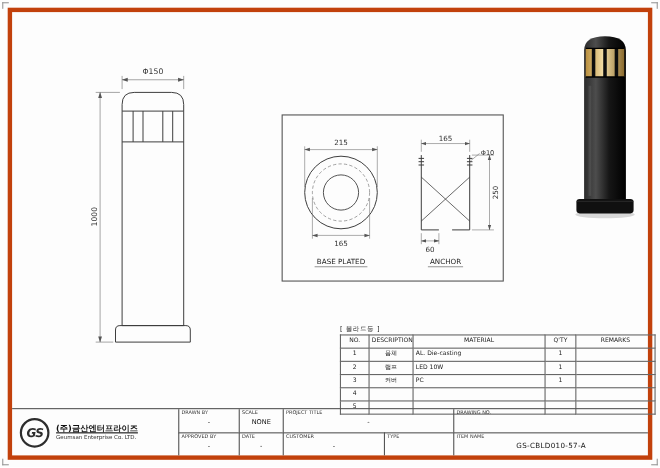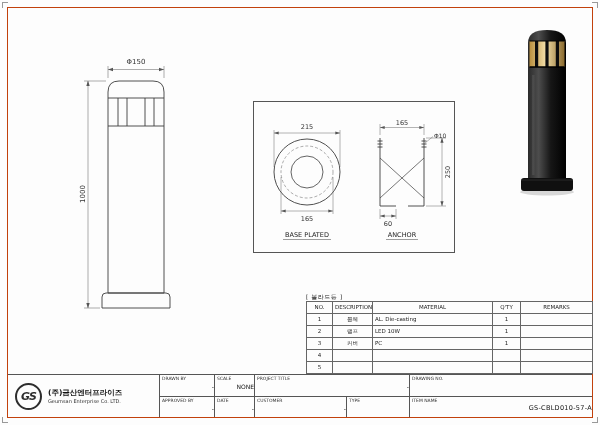--- a/index.html
+++ b/index.html
@@ -6,21 +6,21 @@
   html,body { background:#ffffff; }
   .sheet {
     width:600px; height:425px; position:relative; background:#fdfdfd;
     font-family:"DejaVu Sans","Liberation Sans",sans-serif; color:#222; overflow:hidden;
   }
   .corner { position:absolute; width:6px; height:6px; border:0 solid #999; }
   .corner.tl { left:2px; top:2px; border-left-width:1px; border-top-width:1px; }
   .corner.tr { right:2px; top:2px; border-right-width:1px; border-top-width:1px; }
   .corner.bl { left:2px; bottom:2px; border-left-width:1px; border-bottom-width:1px; }
   .corner.br { right:2px; bottom:2px; border-right-width:1px; border-bottom-width:1px; }
-  .frame { position:absolute; inset:7px; border:1px solid #c2410c; }
+  .frame { position:absolute; inset:7px; border:4px solid #c2410c; }
   .abs { position:absolute; }
 
   .detail-box { width:202px; height:152px; border:1px solid #555; }
 
   
   .parts { position:absolute; left:298px; top:285px; width:286px; }
   .parts-title { font-size:6px; height:8px; line-height:8px; letter-spacing:0.5px; color:#222; }
   .parts table { border-collapse:collapse; width:100%; table-layout:fixed; }
   .parts th, .parts td {
     border:1px solid #666; font-size:5.5px; font-weight:normal;
@@ -32,40 +32,40 @@
   
   .titleblock {
     position:absolute; left:0; right:0; bottom:0; height:43px;
     border-top:1px solid #555;
     display:grid;
     grid-template-columns:151px 55px 40px 92px 63px 1fr;
     grid-template-rows:21px 1fr;
   }
   .tb-cell { position:relative; border-left:1px solid #555; }
   .tb-cell .tb-label { font-size:4.5px; line-height:6px; padding:1px 2px 0 2px; color:#333; text-align:left; }
-  .tb-cell .tb-value { font-size:6px; text-align:right; line-height:9px; color:#111; }
+  .tb-cell .tb-value { font-size:6px; text-align:center; line-height:9px; color:#111; }
   .row2 { border-top:1px solid #555; }
   .c-logo   { grid-column:1; grid-row:1/3; border-left:none; display:flex; align-items:center; gap:6px; padding:4px 7px; }
   .c-drawn  { grid-column:2; grid-row:1; }
   .c-appr   { grid-column:2; grid-row:2; }
   .c-scale  { grid-column:3; grid-row:1; }
   .c-date   { grid-column:3; grid-row:2; }
   .c-proj   { grid-column:4/6; grid-row:1; }
   .c-cust   { grid-column:4; grid-row:2; }
   .c-type   { grid-column:5; grid-row:2; }
   .c-dwgno  { grid-column:6; grid-row:1; }
   .c-item   { grid-column:6; grid-row:2; }
   .c-item .tb-value { font-size:6.5px; letter-spacing:0.3px; }
 
   .logo-circle {
     width:27px; height:27px; border-radius:50%; border:2px solid #2d2d2d;
     display:flex; align-items:center; justify-content:center; flex:0 0 auto;
   }
   .logo-circle span { font-size:11px; font-weight:bold; font-style:italic; color:#2d2d2d; letter-spacing:-1px; }
-  .company-kr { font-size:7.5px; font-weight:bold; color:#111; line-height:10px; white-space:nowrap; }
+  .company-kr { font-size:7.5px; font-weight:bold; color:#111; line-height:10px; white-space:nowrap;text-decoration:underline; }
   .company-en { font-size:5px; color:#333; line-height:7px; white-space:nowrap; }
 
   text { font-family:"DejaVu Sans","Liberation Sans",sans-serif; }
 </style>
 </head>
 <body>
 
 <div class="sheet">
   <div class="corner tl"></div>
   <div class="corner tr"></div>

